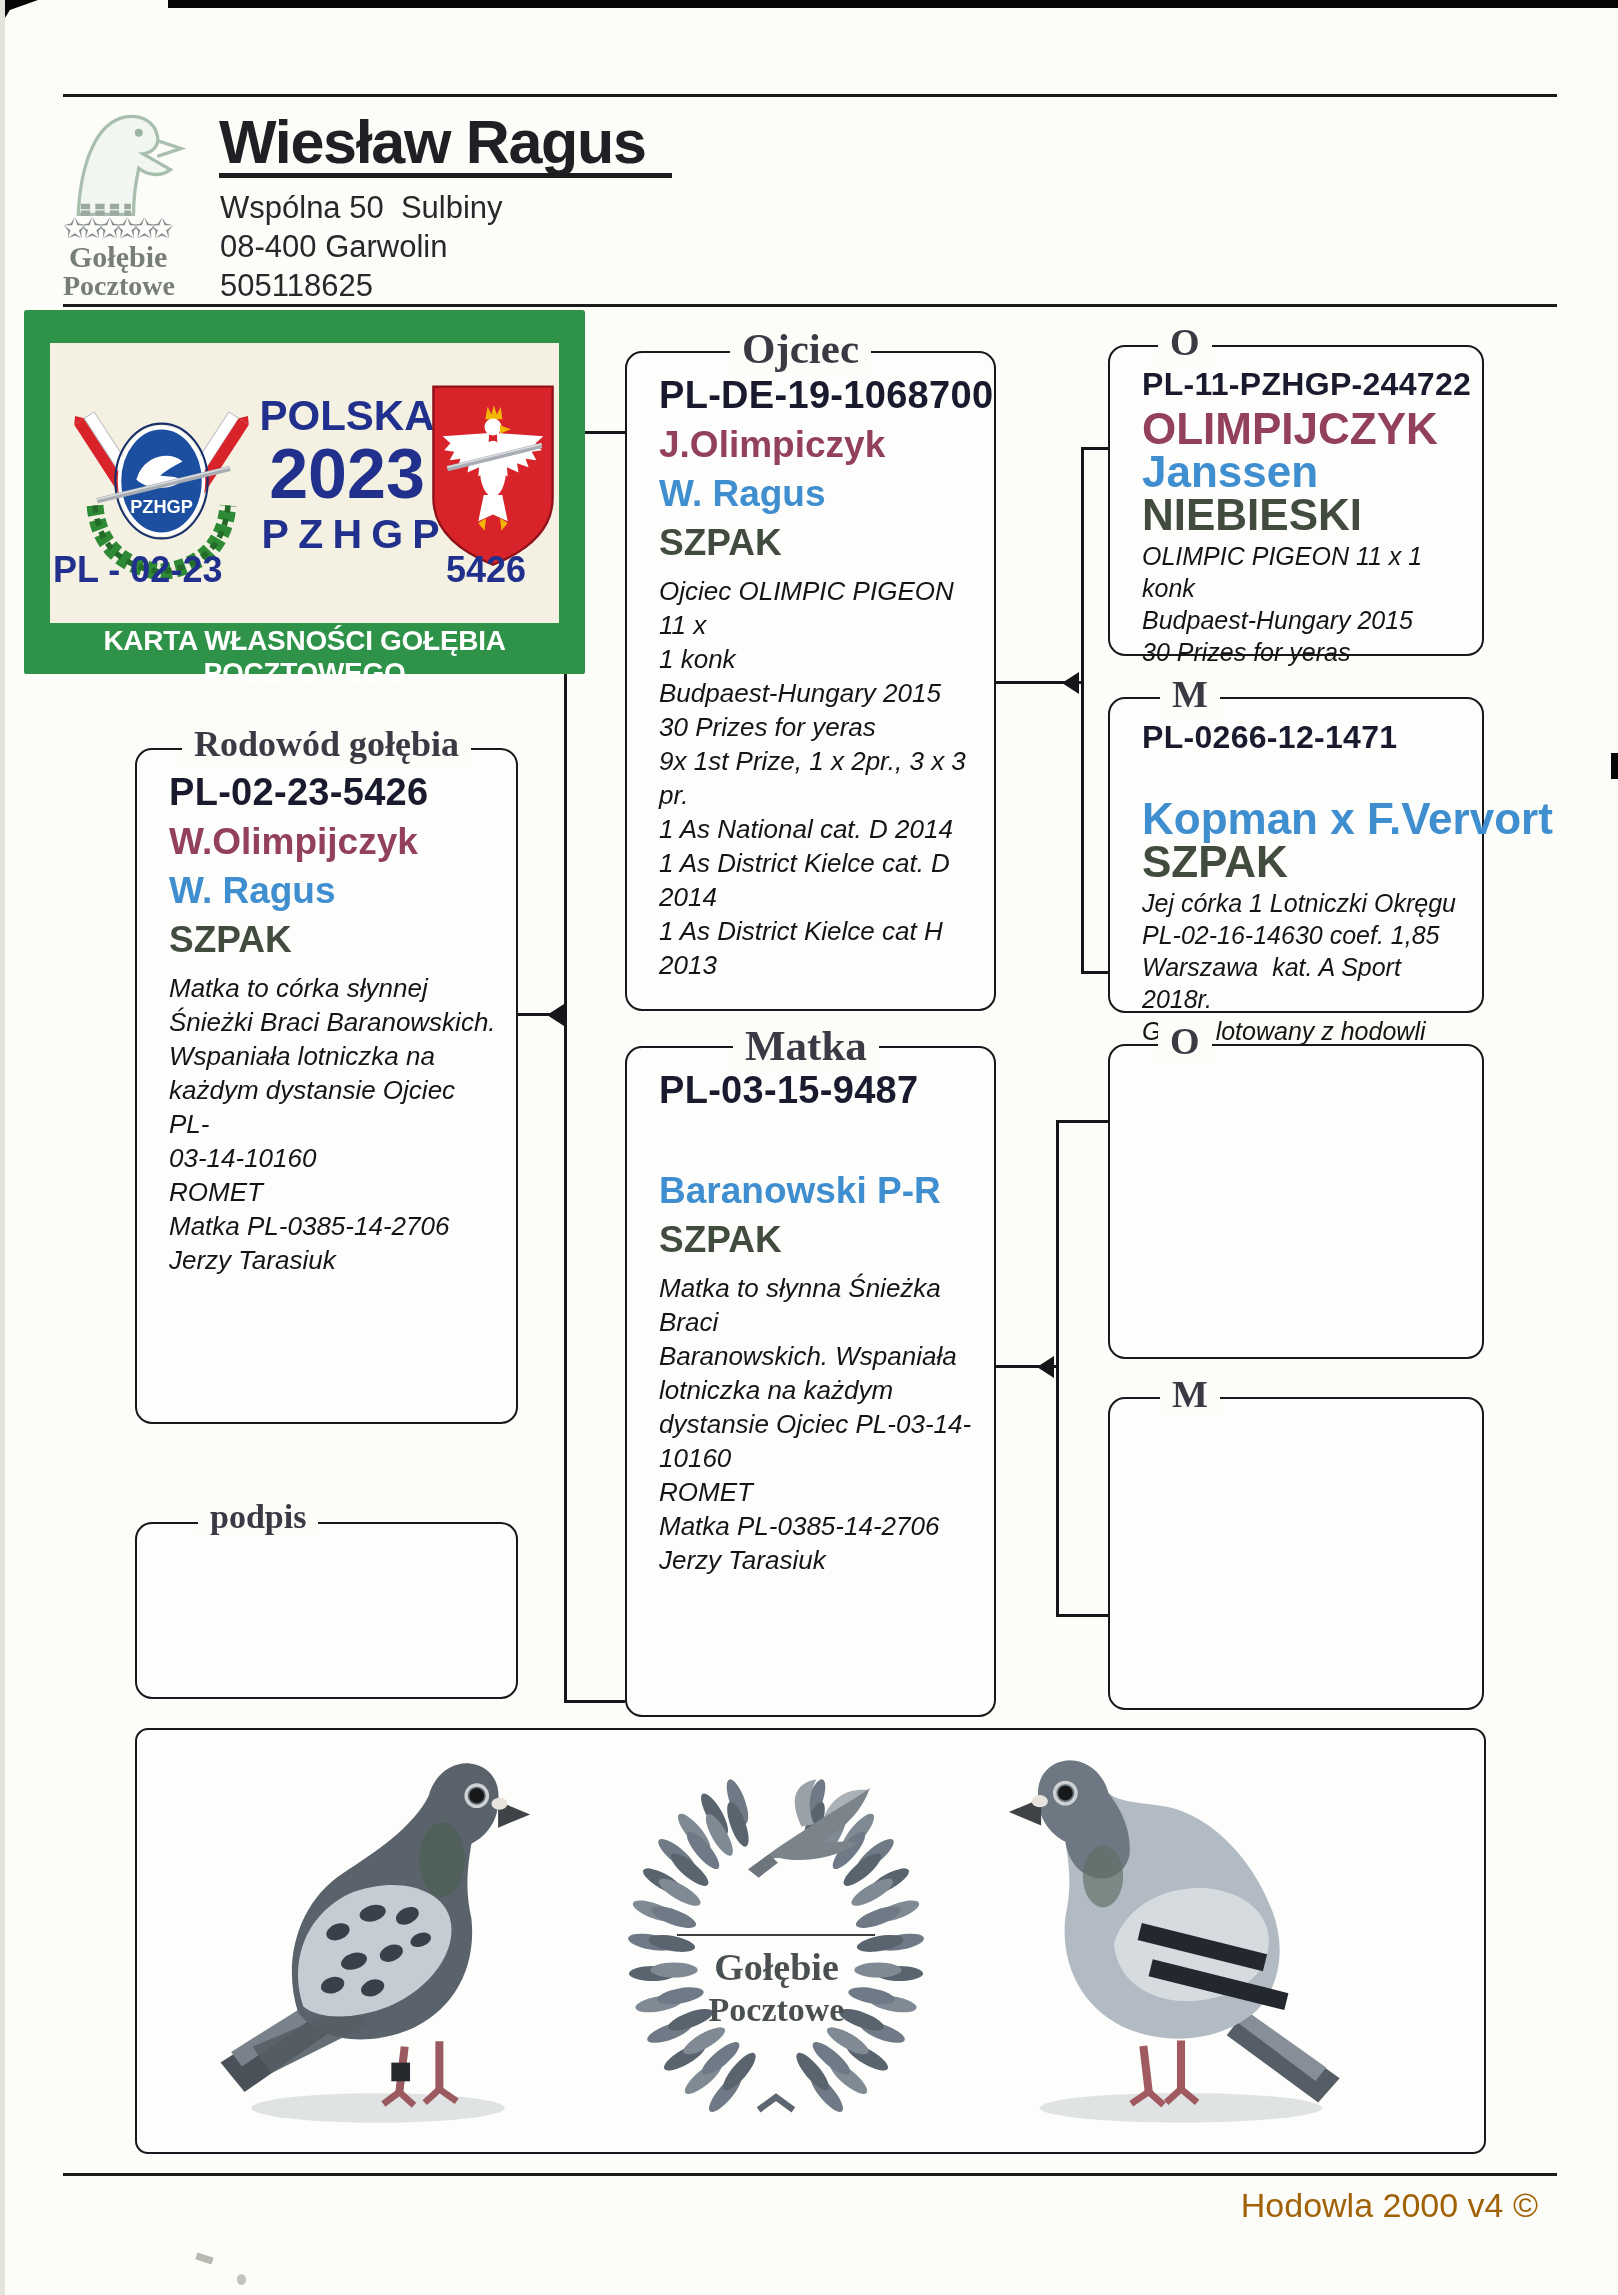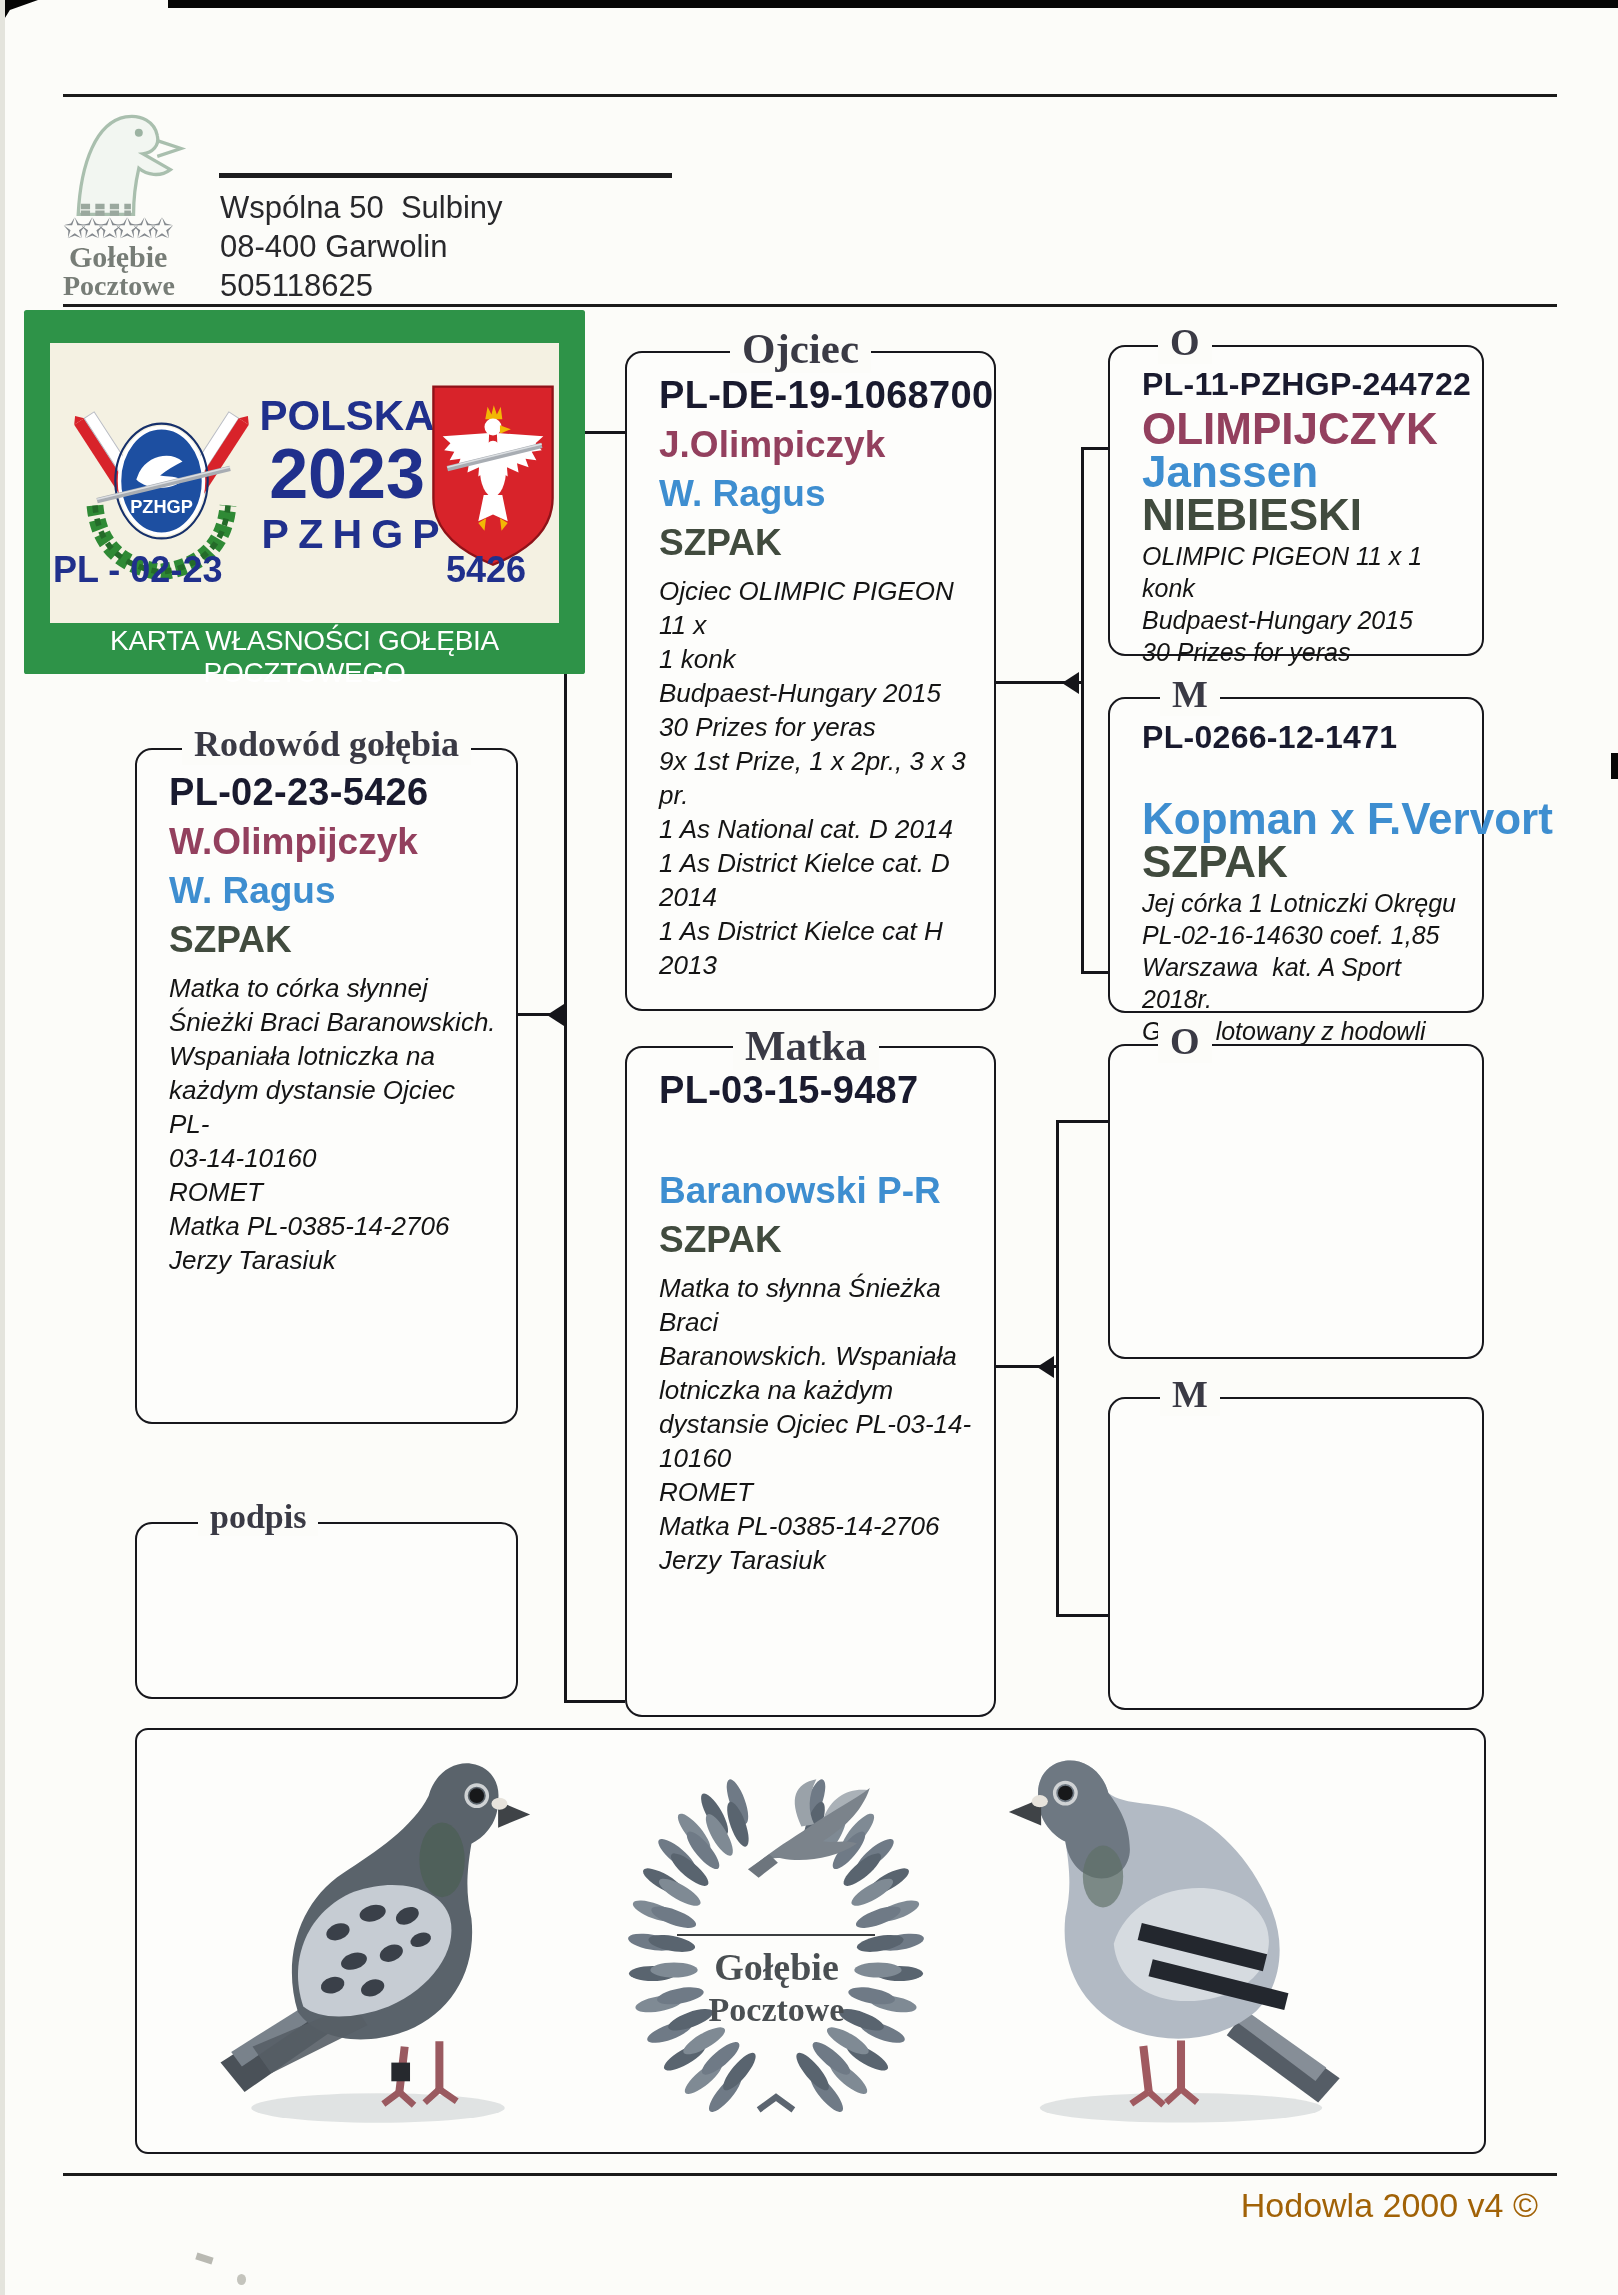--- a/index.html
+++ b/index.html
@@ -18,21 +18,21 @@
 
   
   .card{position:absolute;left:24px;top:310px;width:561px;height:364px;background:#2e9348;border-radius:2.6px;}
   .card-panel{position:absolute;left:26px;top:33px;width:509px;height:280px;background:#f4f1e2;}
   .card-assoc{position:absolute;left:26px;top:42px;width:509px;text-align:center;font-size:21px;font-weight:600;color:#232f88;letter-spacing:-0.3px;}
   .card-country{font-size:42px;font-weight:bold;line-height:46px;}
   .card-year{font-size:70px;font-weight:bold;line-height:71px;}
   .card-org{font-size:41px;font-weight:bold;letter-spacing:9.2px;line-height:49px;margin-left:6.6px;}
   .card-center{position:absolute;left:231px;top:83px;width:184px;text-align:center;color:#20308c;}
   .card-ring{position:absolute;font-size:36px;font-weight:bold;color:#20308c;white-space:nowrap;}
-  .card-banner{position:absolute;left:0;top:315px;width:561px;text-align:center;font-size:28px;font-weight:normal;color:#ffffff;letter-spacing:-0.3px;}
+  .card-banner{position:absolute;left:0;top:315px;width:561px;text-align:center;font-size:28px;font-weight:bold;color:#ffffff;letter-spacing:-0.3px;}
 
   
   .pbox{position:absolute;border:2.6px solid #17171c;border-radius:17px;background:#fdfdfb;}
   .pbox .content{padding:17px 16px 0 32px;}
   .box-title{position:absolute;background:#fcfcf9;padding:0 12px;font-family:"Liberation Serif",serif;
              font-weight:bold;color:#3a3a45;white-space:nowrap;z-index:3;}
   .row-ring{font-size:38px;font-weight:bold;color:#191a2e;line-height:50px;letter-spacing:0.3px;white-space:nowrap;}
   .row-name{font-size:37px;font-weight:bold;line-height:49px;white-space:nowrap;}
   .maroon{color:#93405e;} .blue{color:#3e8ed0;} .dark{color:#414b3e;}
   .notes{margin-top:6.6px;font-size:26px;font-style:italic;line-height:34px;color:#141414;white-space:pre-wrap;}
@@ -72,20 +72,21 @@
   <svg class="abs" style="left:70px;top:109px;" width="135" height="112" viewBox="0 0 102 85">
     <path d="M6,80 C8,40 20,10 42,6 C54,4 64,10 66,20 C68,28 62,33 55,34 L76,46 C68,52 58,50 52,45 C49,58 48,70 48,80 Z" fill="#f2f6f1" stroke="#a9bfae" stroke-width="2.5"></path>
     <circle cx="52" cy="18" r="3" fill="#9cb3a2"></circle>
     <path d="M66,24 L84,30 L66,36" fill="none" stroke="#a9bfae" stroke-width="2.5"></path>
     <path d="M8,74 H46 M8,79 H46" stroke="#9aa89e" stroke-width="4" stroke-dasharray="7 4"></path>
   </svg>
   <div class="logo-stars" style="left:63px;top:212px;">✩✩✩✩✩✩</div>
   <div class="logo-word" style="left:69px;top:240px;font-size:30px;">Gołębie</div>
   <div class="logo-word" style="left:63px;top:270px;font-size:28px;">Pocztowe</div>
 
+  <div class="owner-name" style="left:219px;top:107px;">Wiesław Ragus</div>
   <div class="name-underline" style="left:219px;top:173px;width:453px;"></div>
   <div class="addr" style="left:220px;top:190px;">Wspólna 50  Sulbiny</div>
   <div class="addr" style="left:220px;top:229px;">08-400 Garwolin</div>
   <div class="addr" style="left:220px;top:268px;">505118625</div>
 
   <div class="card">
     <div class="card-panel"></div>
 
     <svg class="abs" style="left:32px;top:66px;" width="211" height="224" viewBox="0 0 300 320">
       <g transform="rotate(-33 150 170)">

